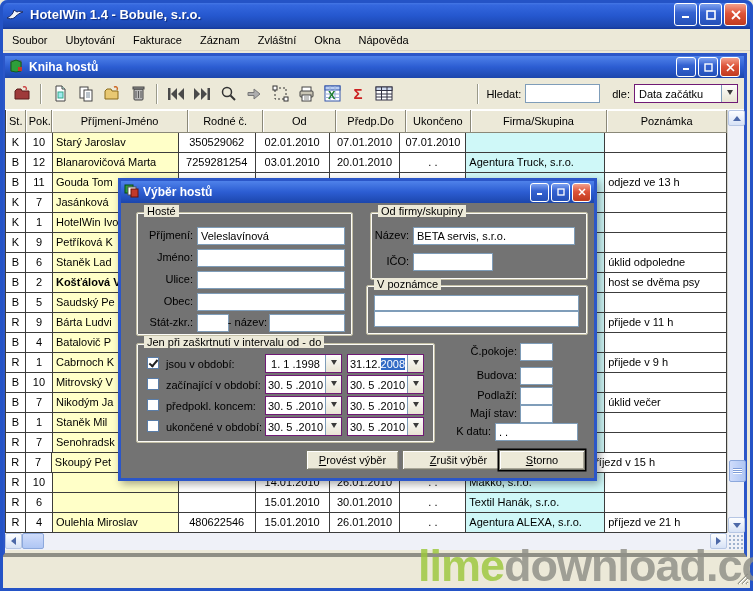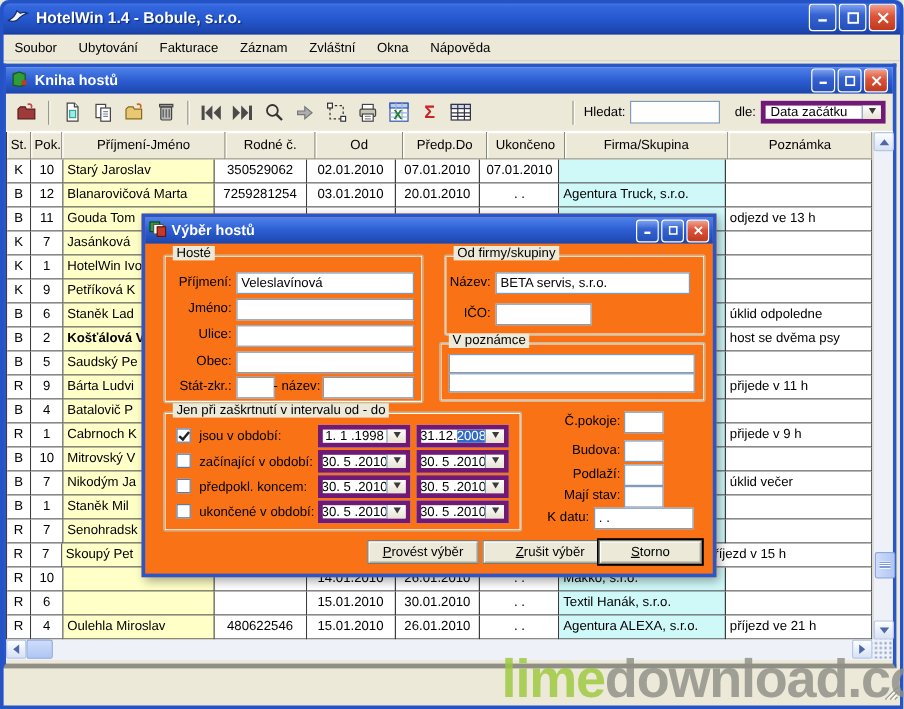--- a/index.html
+++ b/index.html
@@ -22,21 +22,21 @@
   
   .child{position:absolute;left:2px;top:53px;width:745px;height:504px;box-sizing:border-box;
     border:3px solid #2B56C8;border-bottom:4px solid #8F8F86;background:#ECE9D8;z-index:5}
   .ctitle{height:22px;background:linear-gradient(180deg,#4F82EA,#2C5DD2 50%,#1C46AC);
     display:flex;align-items:center;padding:0 4px;color:#fff;font-weight:bold;font-size:12px;gap:5px}
   .ctitle .winbtns .wbtn{width:18px;height:18px}
   .toolbar{height:31px;display:flex;align-items:center;padding:0 6px;gap:4px;border-bottom:1px solid #fff}
   .ticon{width:22px;height:22px;display:flex;align-items:center;justify-content:center}
   .vsep{width:0;height:20px;border-left:1px solid #9a9a8a;border-right:1px solid #fff;margin:0 3px}
   .tfield{height:19px;border:1px solid #7F9DB9;background:#fff;font-size:11px;width:75px;box-sizing:border-box;padding:0 2px}
-  .combo{display:flex;border:4px solid #701a75;background:#fff;height:19px;box-sizing:border-box;align-items:stretch}
+  .combo{display:flex;border:1px solid #701a75;background:#fff;height:19px;box-sizing:border-box;align-items:stretch}
   .cval{flex:1;display:flex;align-items:center;justify-content:center;white-space:nowrap;overflow:hidden}
   .cbtn{width:15px;background:linear-gradient(180deg,#FDFDFB,#E8E4D4);border-left:1px solid #7F9DB9;
     display:flex;align-items:center;justify-content:center}
   .tri-d{width:0;height:0;border:3.5px solid transparent;border-top:5px solid #3A3A3A;margin-top:4px}
   
   .twrap{height:423px;display:flex}
   .grid{width:722px;border-left:1px solid #3c3c3c;box-sizing:border-box;background:#fff;overflow:hidden}
   .grow,.ghead{display:flex}
   .gcell{box-sizing:border-box;height:20px;line-height:19px;padding:0 3px;overflow:hidden;white-space:nowrap;
     border-right:1px solid #3c3c3c;border-bottom:1px solid #3c3c3c;background:#fff}
@@ -62,21 +62,21 @@
   .hthumb{width:22px;height:16px;box-sizing:border-box;border:1px solid #8CA8DC;border-radius:2px;flex:none;
     background:linear-gradient(180deg,#CFDCFB,#AFC6F4)}
   .htrack{flex:1}
   .hcorner{width:17px;height:16px;flex:none;background-image:radial-gradient(#9FB2CE 1px,transparent 1.2px);
     background-size:4px 4px;background-position:1px 1px}
   
   .statusbar{position:absolute;left:3px;right:3px;bottom:3px;height:28px;background:#ECE9D8;z-index:6}
   .grip{position:absolute;right:1px;bottom:1px}
   
   .dialog{position:absolute;left:118px;top:178px;width:479px;height:303px;box-sizing:border-box;
-    border:3px solid #2B56C8;background:#f97316;z-index:30;box-shadow:3px 3px 8px rgba(0,0,0,.35)}
+    border:3px solid #2B56C8;background:#737373;z-index:30;box-shadow:3px 3px 8px rgba(0,0,0,.35)}
   .dtitle{height:22px;background:linear-gradient(180deg,#4F82EA,#2C5DD2 50%,#1C46AC);
     display:flex;align-items:center;padding:0 3px;color:#fff;font-weight:bold;font-size:12px;gap:4px}
   .dtitle .wbtn{width:17px;height:17px}
   .dbody{position:absolute;left:0;top:22px;width:473px;height:275px}
   .grp{position:absolute;border:1px solid #C3BFA6;box-shadow:inset 0 0 0 1px #FDFCF7;border-radius:2px}
   .glabel{position:absolute;top:-8px;left:7px;background:#ECE9D8;padding:0 3px;white-space:nowrap}
   .flabel{position:absolute;text-align:right;white-space:nowrap}
   .inp{position:absolute;box-sizing:border-box;height:18px;background:#fff;border:1px solid #7F9DB9;
     font-family:inherit;font-size:11px;padding:0 3px}
   .cb{position:absolute;width:12px;height:12px;background:#fff;border:1px solid #5A7DA8;box-sizing:border-box}

